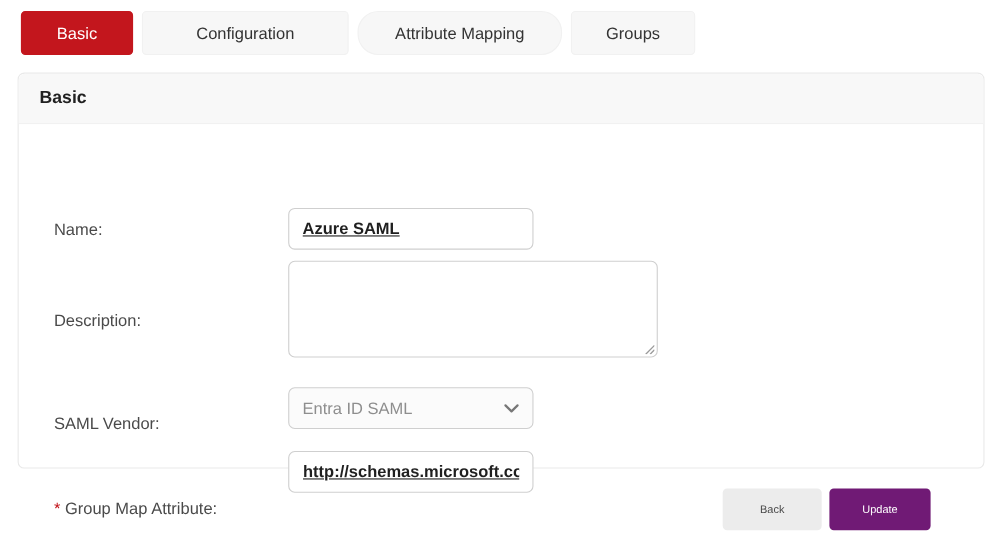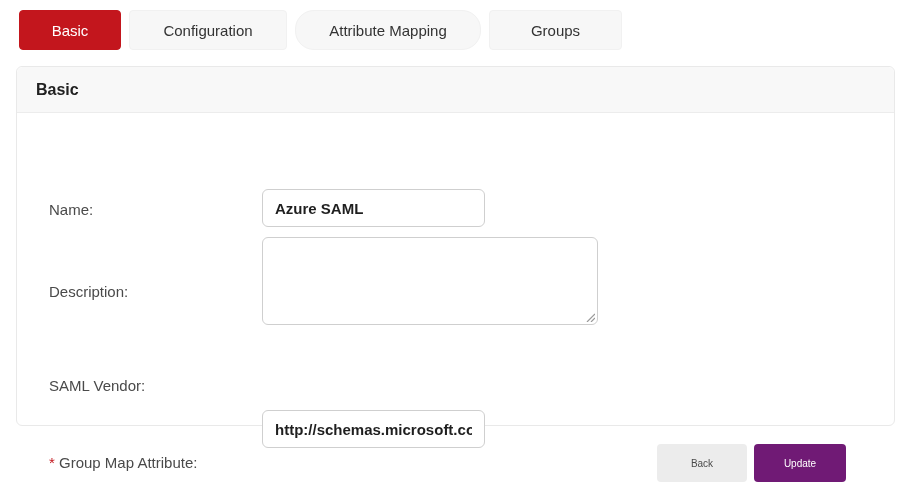--- a/index.html
+++ b/index.html
@@ -2,31 +2,31 @@
 <html><head>
 <meta charset="utf-8">
 <style>
   * { margin: 0; padding: 0; box-sizing: border-box; }
   html, body { width: 897px; height: 502px; background: #ffffff; font-family: "Liberation Sans", sans-serif; position: relative; overflow: hidden; }
 
   
   .tabs { position: absolute; left: 19px; top: 10px; display: flex; gap: 8px; }
   .tab { height: 40px; display: flex; align-items: center; justify-content: center; background: #f7f7f7; border: 1px solid #f1f1f1; border-radius: 4px; font-size: 15px; color: #333333; cursor: pointer; }
   .tab.active { background: #c3161d; border-color: #c3161d; color: #ffffff; }
-  .tab.w1 { width: 102px; } .tab.w2 { width: 158px; } .tab.w3 { width: 186px; border-radius: 19px; } .tab.w4 { width: 133px; }
+  .tab.w1 { width: 102px; } .tab.w2 { width: 188px; } .tab.w3 { width: 186px; border-radius: 19px; } .tab.w4 { width: 113px; }
 
   
   .panel { position: absolute; left: 16px; top: 66px; width: 879px; height: 360px; background: #ffffff; border: 1px solid #e9e9e9; border-radius: 6px; }
   .panel-header { height: 46px; background: #f8f8f8; border-bottom: 1px solid #ececec; border-radius: 6px 6px 0 0; display: flex; align-items: center; padding-left: 19px; }
   .panel-title { font-size: 16px; font-weight: bold; color: #212121; }
 
   
   .form-label { position: absolute; left: 32px; font-size: 15px; color: #4a4a4a; }
   .req { color: #c3161d; }
-  .field-input { position: absolute; left: 245px; width: 223px; height: 38px; border: 1px solid #cfcfcf; border-radius: 6px; padding: 16px 12px; font-family: "Liberation Sans", sans-serif; font-size: 15px; font-weight: bold; color: #1f1f1f; background: #ffffff; outline: none; white-space: nowrap; overflow: hidden; }
+  .field-input { position: absolute; left: 245px; width: 223px; height: 38px; border: 1px solid #cfcfcf; border-radius: 6px; padding: 16px 12px; font-family: "Liberation Sans", sans-serif; font-size: 15px; font-weight: bold; color: #1f1f1f; background: #ffffff; outline: none; white-space: nowrap; overflow: hidden; text-decoration: underline; }
   .field-textarea-wrap { position: absolute; left: 245px; top: 124px; width: 336px; height: 88px; }
   .field-textarea { width: 100%; height: 100%; border: 1px solid #cfcfcf; border-radius: 6px; padding: 8px 12px; font-family: "Liberation Sans", sans-serif; font-size: 15px; resize: none; outline: none; background: #ffffff; }
   .resize-handle { position: absolute; right: 3px; bottom: 3px; pointer-events: none; }
 
   .field-select { position: absolute; left: 245px; top: 239px; width: 223px; height: 38px; border: 1px solid #cfcfcf; border-radius: 6px; background: #fbfbfb; display: flex; align-items: center; justify-content: space-between; padding: 0 12px; cursor: default; }
   .field-select .sel-text { font-size: 15px; color: #8e8e8e; }
 
   
   .footer-btn { position: absolute; top: 444px; height: 38px; border: none; border-radius: 4px; font-family: "Liberation Sans", sans-serif; font-size: 10px; cursor: pointer; }
   .btn-back { left: 657px; width: 90px; background: #ececec; color: #4a4a4a; }
@@ -55,20 +55,26 @@
     <span class="form-label" style="top: 170px;">Description:</span>
     <div class="field-textarea-wrap">
       <textarea class="field-textarea" style=""></textarea>
       <svg class="resize-handle" width="10" height="10" viewBox="0 0 10 10">
         <line x1="2" y1="10" x2="10" y2="2" stroke="#9a9a9a" stroke-width="1.2"></line>
         <line x1="6" y1="10" x2="10" y2="6" stroke="#9a9a9a" stroke-width="1.2"></line>
       </svg>
     </div>
 
     <span class="form-label" style="top: 264px;">SAML Vendor:</span>
+    <div class="field-select">
+      <span class="sel-text">Entra ID SAML</span>
+      <svg width="14" height="9" viewBox="0 0 14 9">
+        <polyline points="1.5,1.5 7,7 12.5,1.5" fill="none" stroke="#777777" stroke-width="2" stroke-linecap="round" stroke-linejoin="round"></polyline>
+      </svg>
+    </div>
 
     <span class="form-label" style="top: 309px; margin-top: 32px;"><span class="req">*</span> <span>Group Map Attribute:</span></span>
     <input class="field-input" style="top: 297px;" type="text" value="http://schemas.microsoft.com">
 
   </div>
 </div>
 
 <button class="footer-btn btn-back">Back</button>
 <button class="footer-btn btn-update">Update</button>
 

